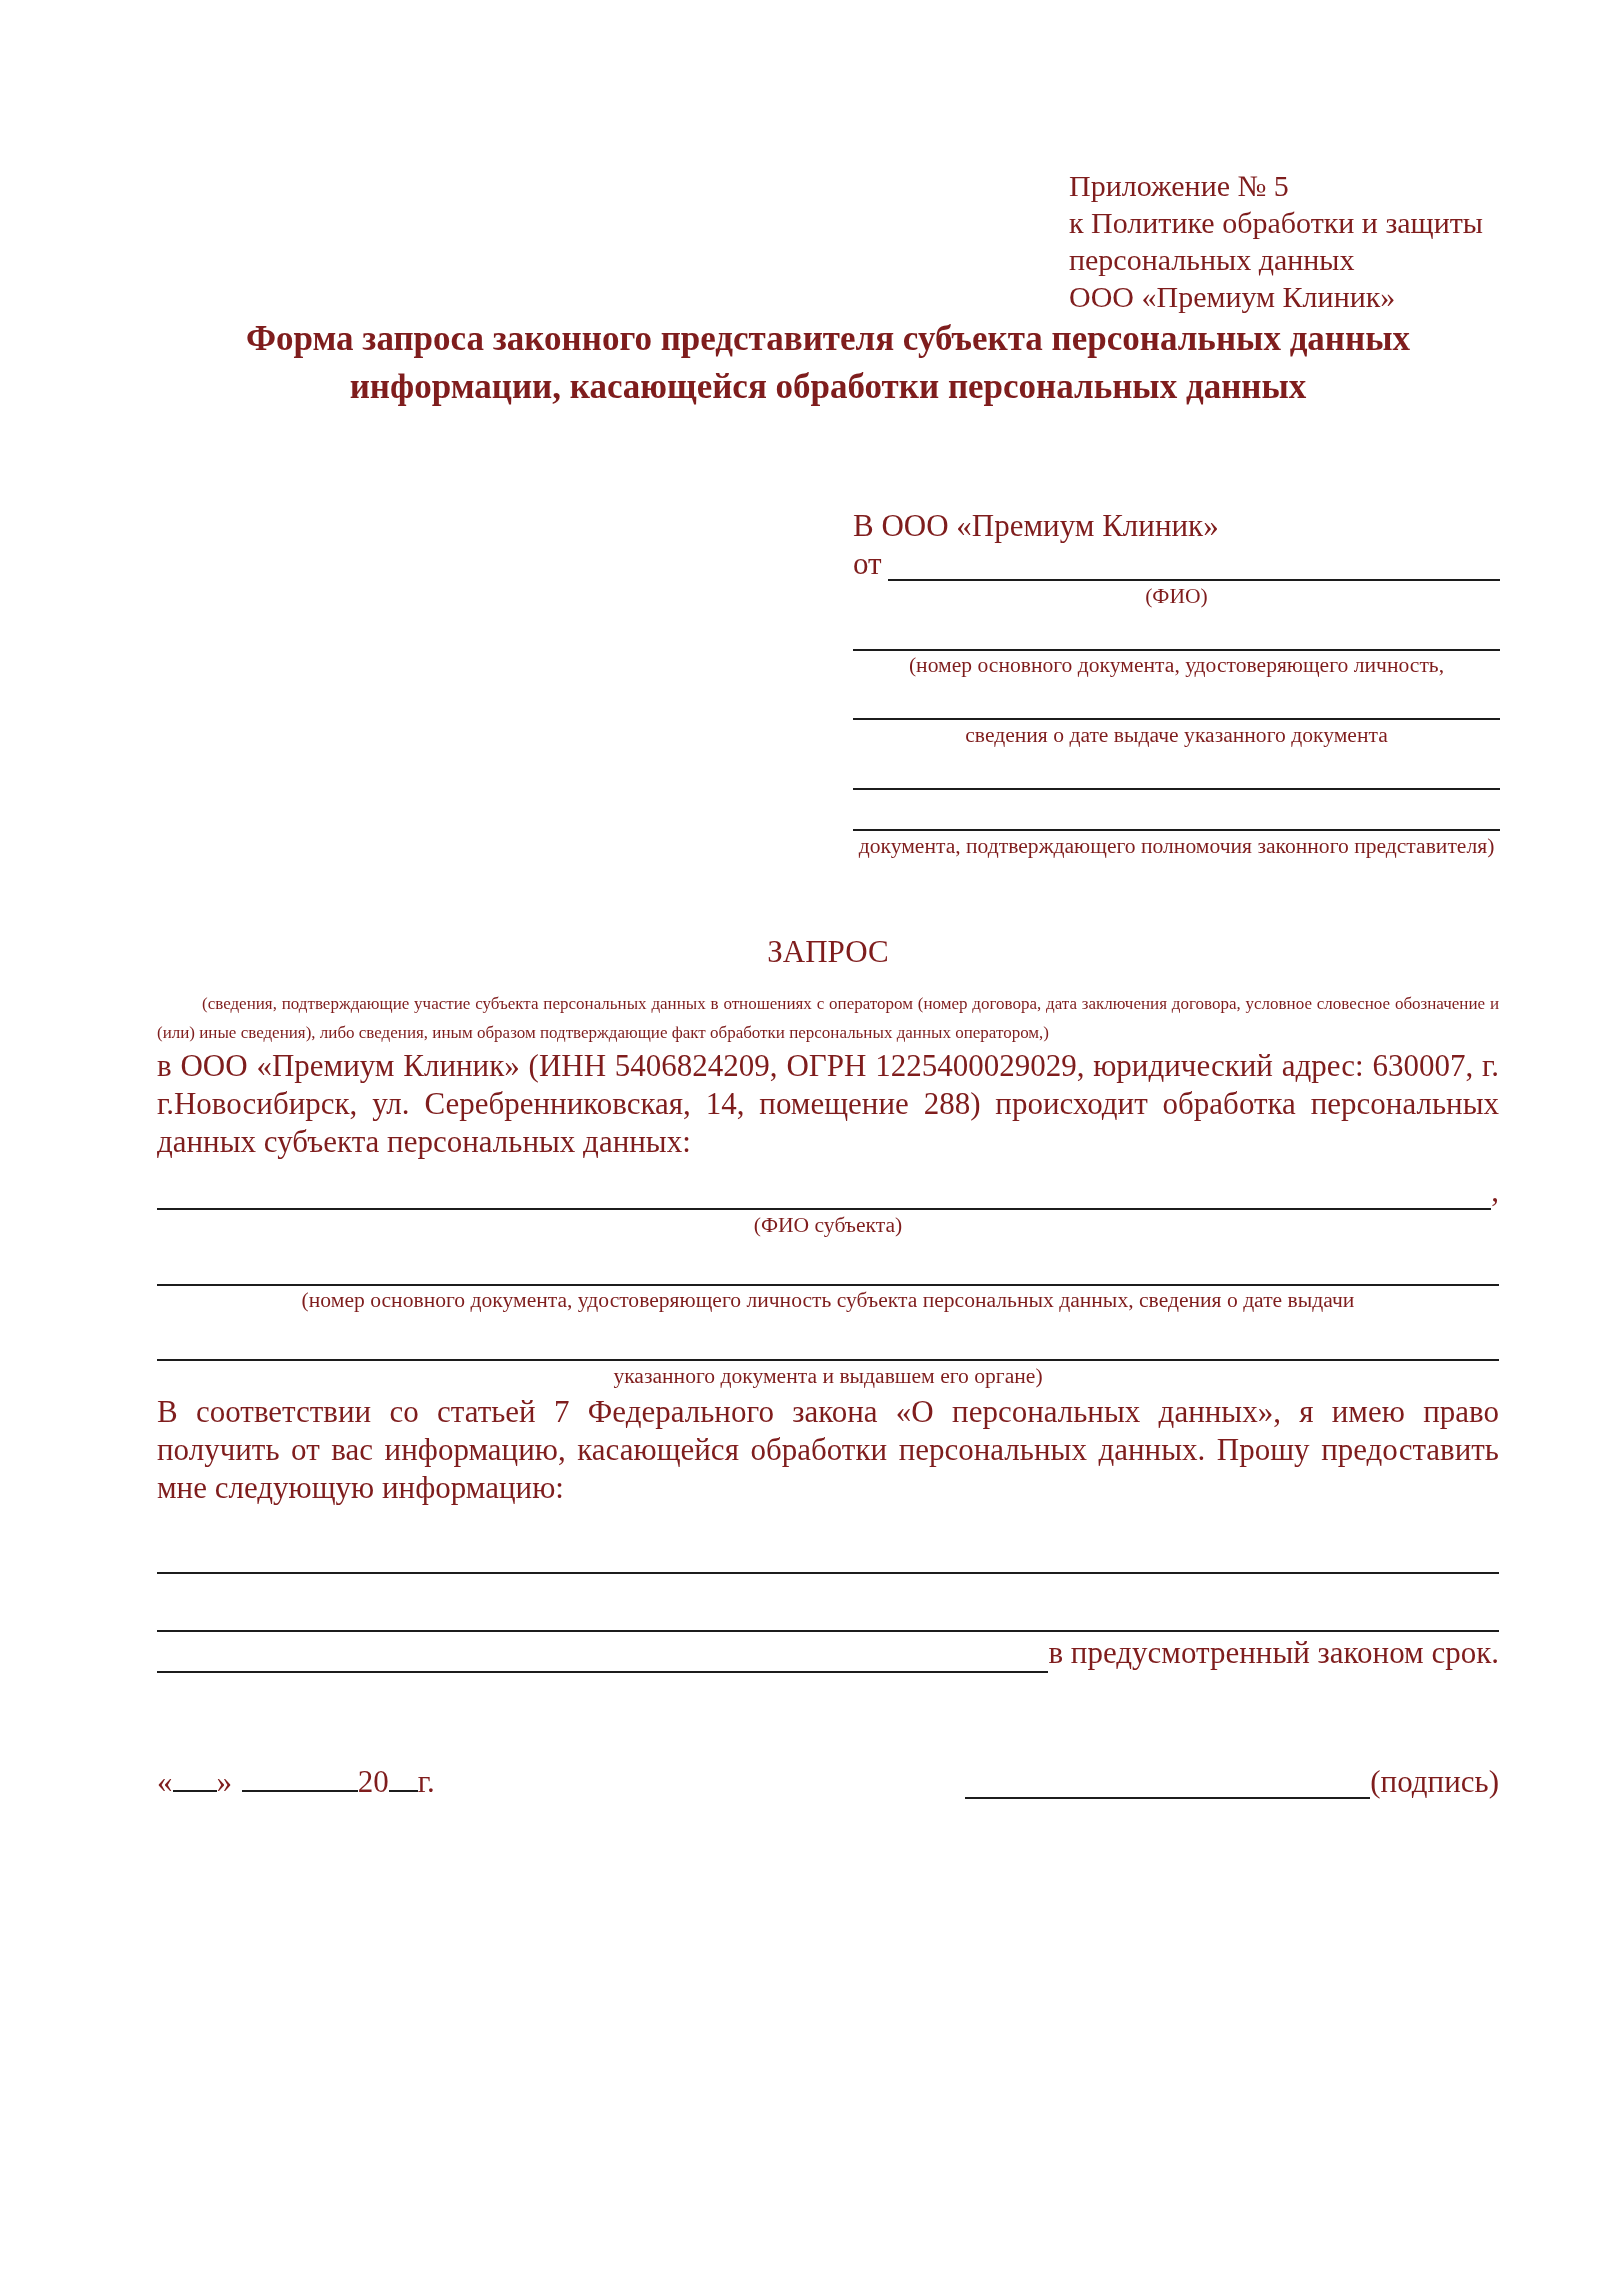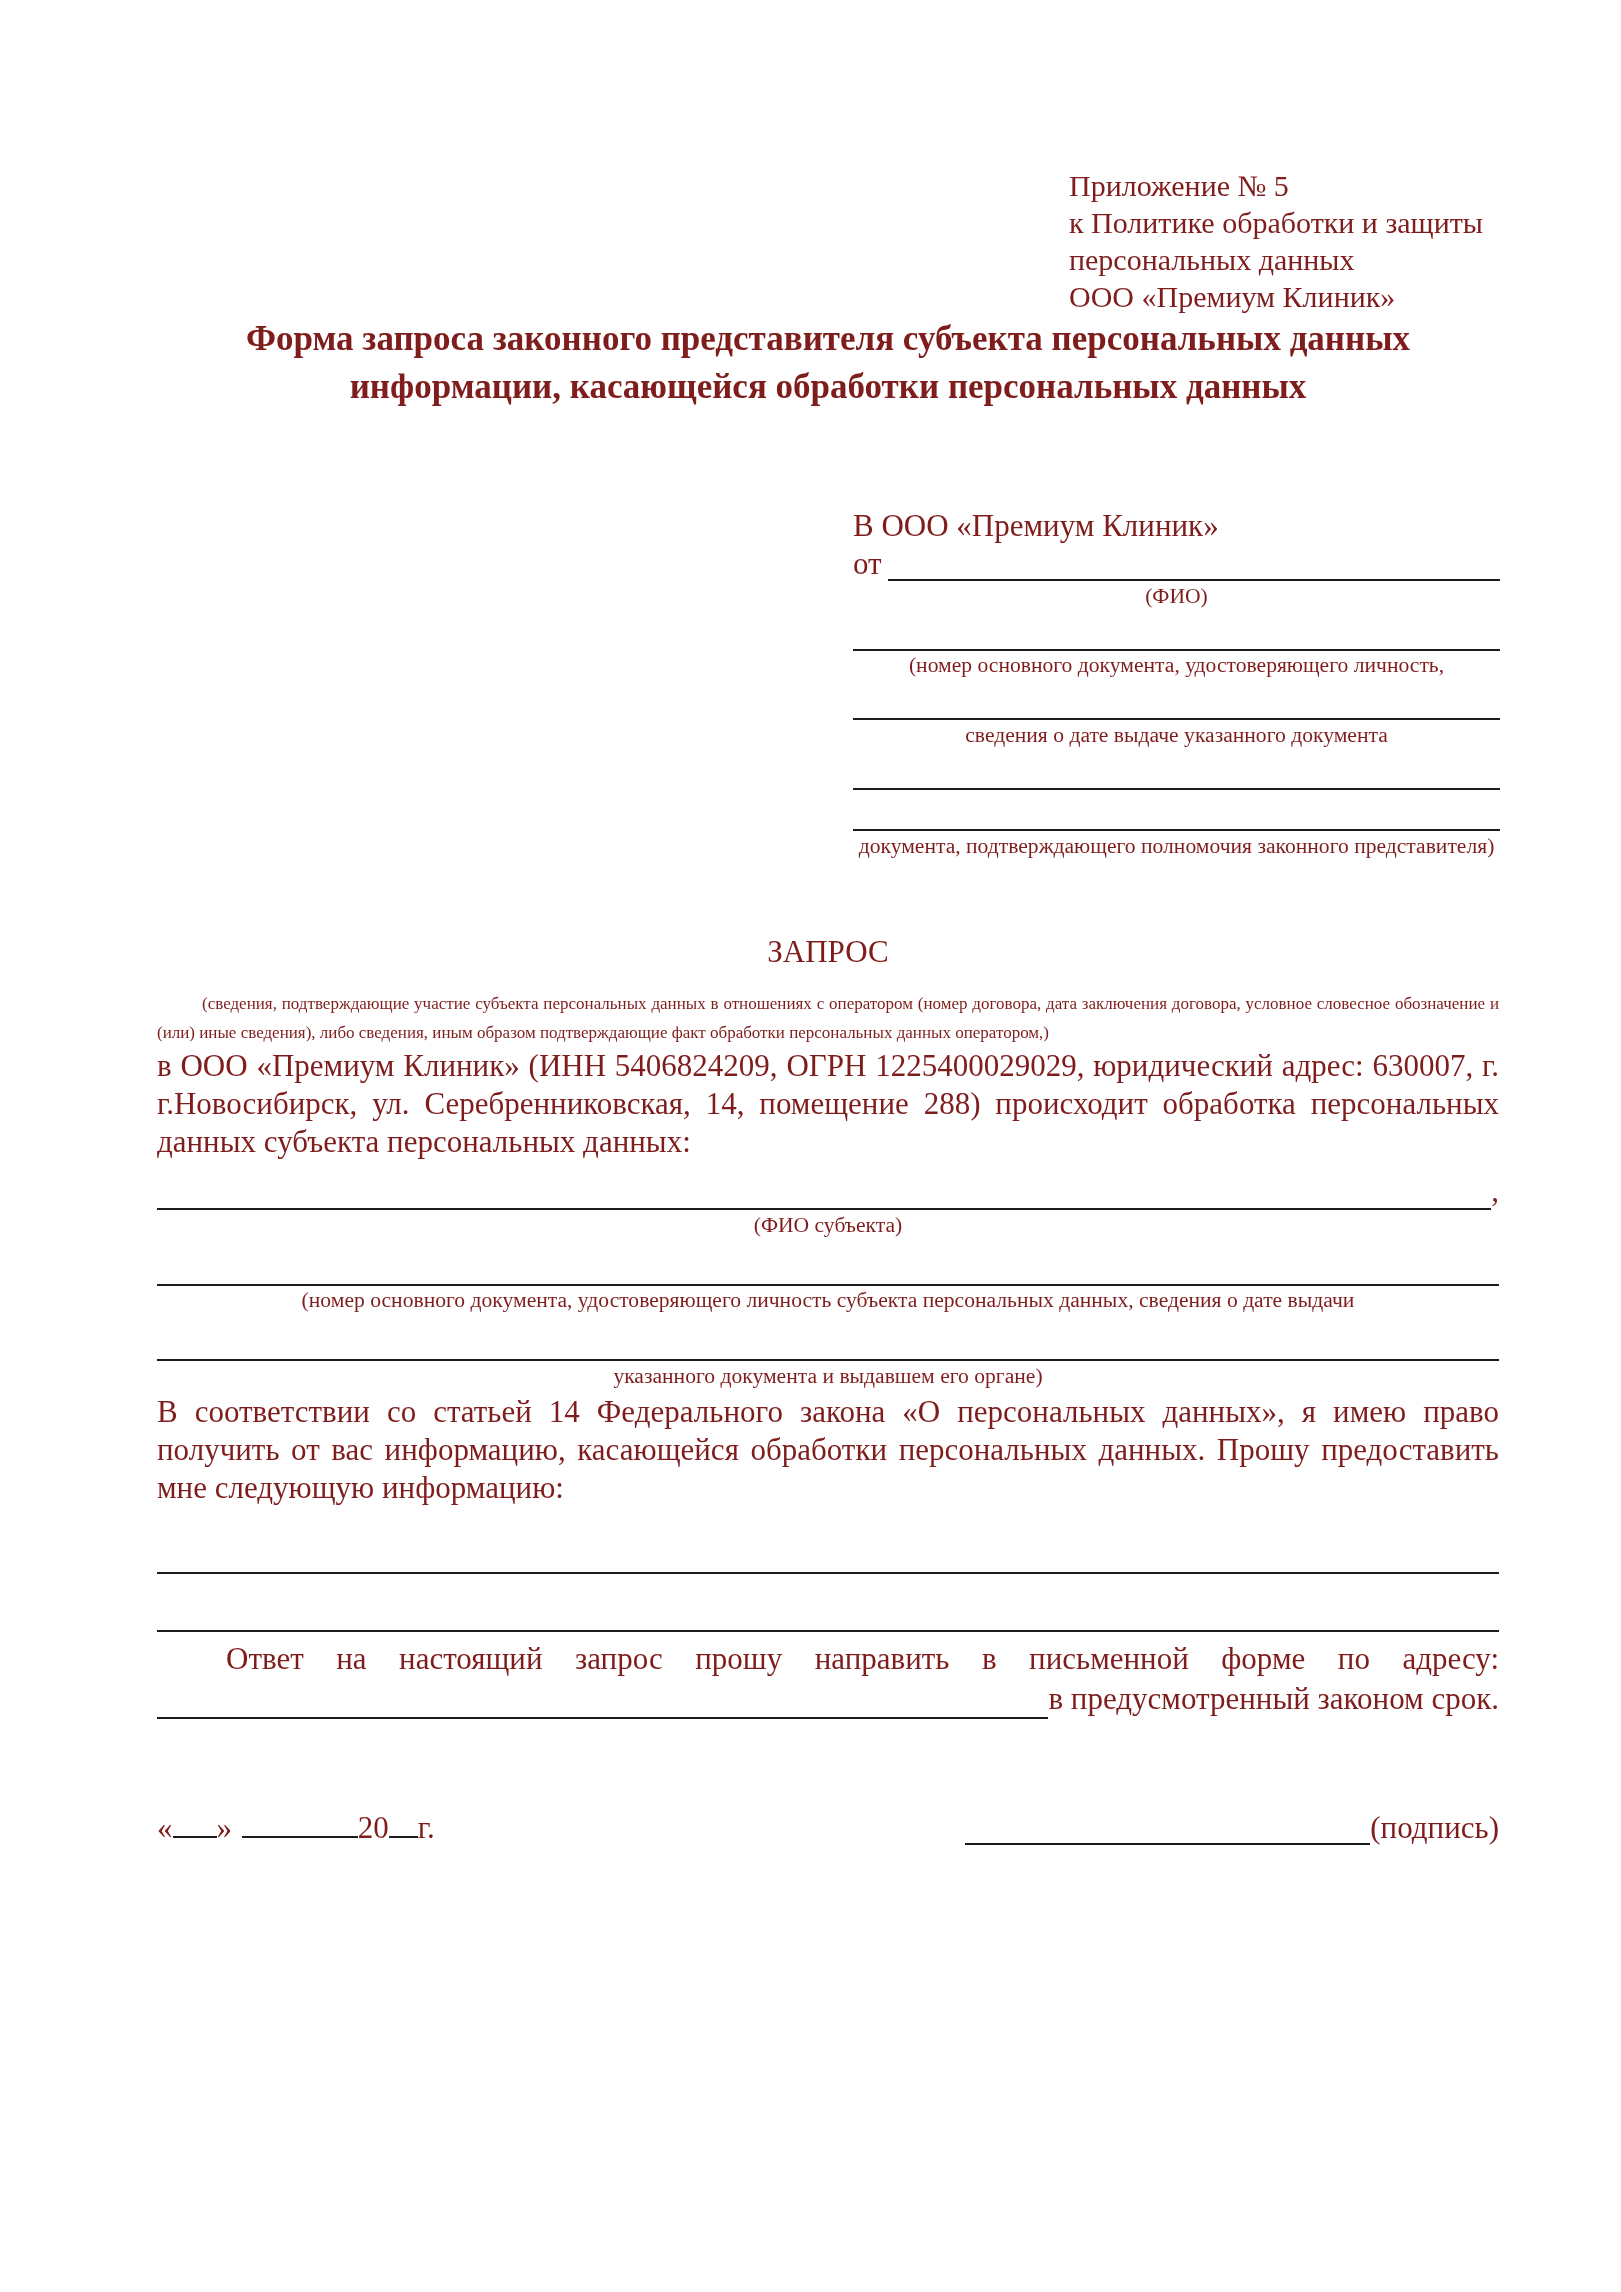--- a/index.html
+++ b/index.html
@@ -104,26 +104,25 @@
     <span class="comma">,</span>
   </div>
   <div class="caption">(ФИО субъекта)</div>
 
   <div class="blank subject-blank"></div>
   <div class="caption">(номер основного документа, удостоверяющего личность субъекта персональных данных, сведения о дате выдачи</div>
 
   <div class="blank subject-blank"></div>
   <div class="caption">указанного документа и выдавшем его органе)</div>
 
-  <div class="para law-para">В соответствии со статьей 14 Федерального закона «О персональных данных», я имею право получить от вас информацию, касающейся обработки персональных данных. Прошу предоставить мне следующую информацию:</div>
+  <div class="para law-para">В соответствии со статьей 7 Федерального закона «О персональных данных», я имею право получить от вас информацию, касающейся обработки персональных данных. Прошу предоставить мне следующую информацию:</div>
 
   <div class="blank free-blank-1"></div>
   <div class="blank free-blank-2"></div>
 
-  <div class="para answer-para">Ответ на настоящий запрос прошу направить в письменной форме по адресу:</div>
   <div class="flex-row tail-row">
     <span class="fill"></span>
     <span class="tail-text">в предусмотренный законом срок.</span>
   </div>
 
   <div class="footer">
     <div class="date-group">
       <span>«</span><span class="u u-day"></span><span>»</span><span class="u u-month"></span><span>20</span><span class="u u-year"></span><span>г.</span>
     </div>
     <div class="sign-group">

